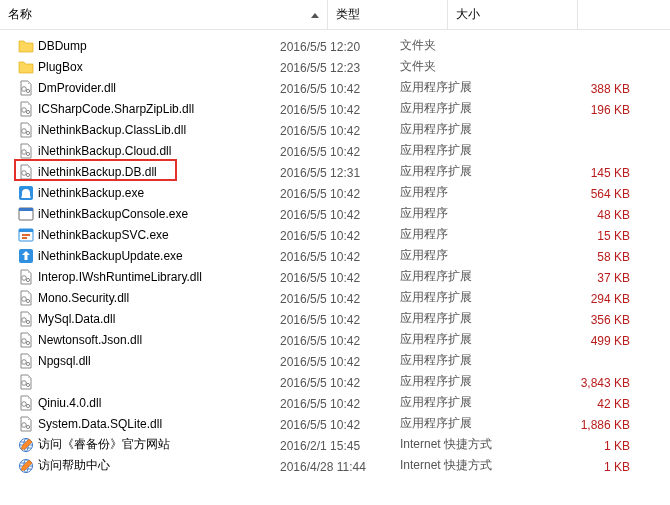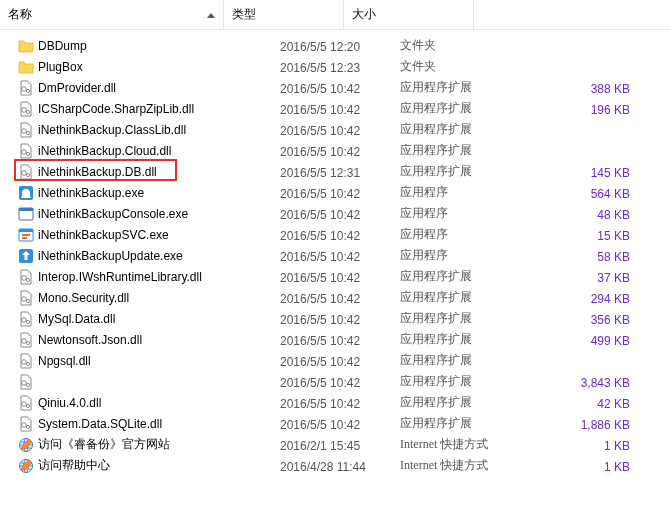--- a/index.html
+++ b/index.html
@@ -31,36 +31,36 @@
   .header .col.sorted::after {
     content: "";
     position: absolute;
     right: 8px;
     top: 50%;
     margin-top: -2px;
     border-left: 4px solid transparent;
     border-right: 4px solid transparent;
     border-bottom: 5px solid #555;
   }
-  .col-name  { width: 224px; padding-left: 18px; }
+  .col-name  { width: 328px; padding-left: 18px; }
   .col-date  { width: 120px; }
   .col-type  { width: 120px; }
   .col-size  { width: 130px; text-align: right; justify-content: flex-start; }
   .list { padding-top: 3px; }
   .row {
     display: flex;
     align-items: flex-end;
     height: 21px;
     padding-left: 18px;
   }
   .cell { white-space: nowrap; overflow: hidden; }
   .cell.name { width: 262px; display: flex; align-items: center; gap: 4px; }
   .cell.date { width: 120px; color: #555; }
-  .cell.type { width: 120px; color: #555; font-family: Liberation Serif, serif; }
-  .cell.size { width: 110px; color: #6d28d9; text-align: right; }
+  .cell.type { width: 120px; color: #555; }
+  .cell.size { width: 110px; color: #b91c1c; text-align: right; }
   .icon { width: 16px; height: 16px; flex: 0 0 16px; display: inline-flex; align-items: center; justify-content: center; }
   .icon svg { width: 16px; height: 16px; display: block; }
   .hl-box {
     position: relative;
   }
   .hl-box .hl {
     position: absolute;
     border: 2px solid #e3302a;
     pointer-events: none;
     z-index: 10;

